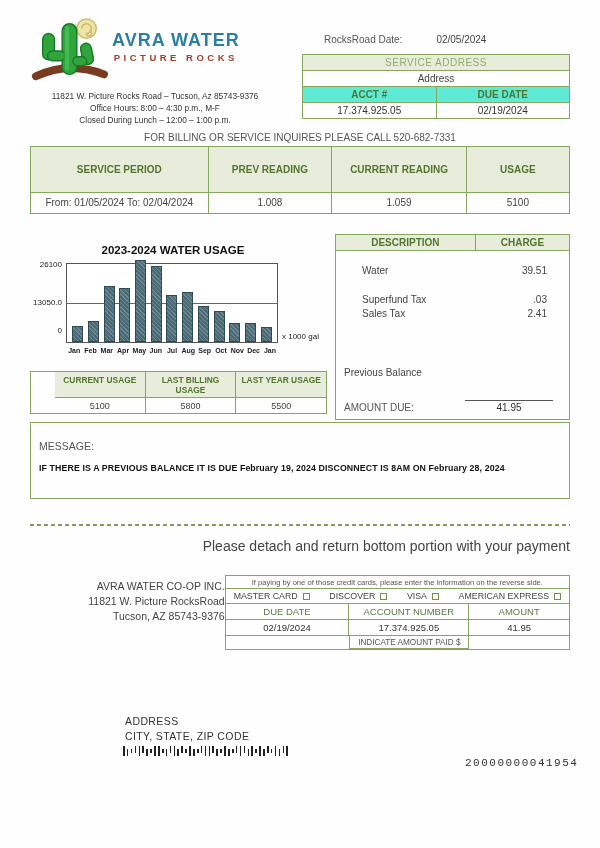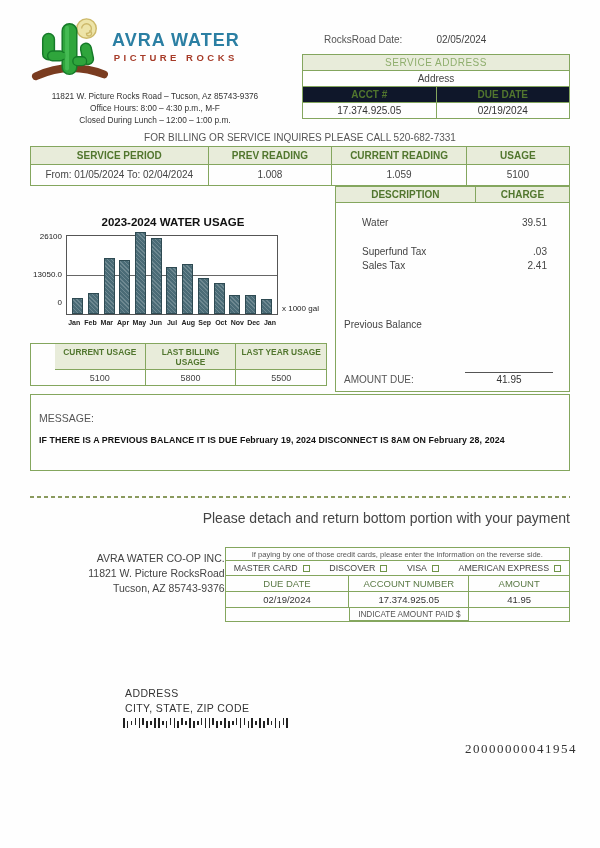--- a/index.html
+++ b/index.html
@@ -17,29 +17,29 @@
   .brand-sub { font-size:9.5px; font-weight:bold; color:#a63b28; letter-spacing:3.5px; margin-top:1px; text-align:center; }
   .office-lines { font-size:8.3px; color:#333; text-align:center; line-height:1.45; margin-top:2px; width:250px; }
 
   .stmt-col { width:268px; margin-top:20px; }
   .stmt-row { display:flex; font-size:10px; color:#555; padding-left:22px; }
   .stmt-row .val { margin-left:34px; color:#444; }
   .svc-table { margin-top:9px; border:1px solid #84a65e; font-size:10px; }
   .svc-title { background:#e8ecda; color:#8fae6d; text-align:center; padding:2px 0; border-bottom:1px solid #84a65e; letter-spacing:.5px; }
   .svc-addr { background:#fff; color:#444; text-align:center; padding:2px 0; border-bottom:1px solid #84a65e; }
   .svc-heads, .svc-vals { display:flex; }
-  .svc-heads > div { flex:1; background:#0f172a; color:#51762e; font-weight:bold; text-align:center; padding:2px 0; border-bottom:1px solid #84a65e; }
+  .svc-heads > div { flex:1; background:#5eead4; color:#51762e; font-weight:bold; text-align:center; padding:2px 0; border-bottom:1px solid #84a65e; }
   .svc-heads > div:first-child, .svc-vals > div:first-child { border-right:1px solid #84a65e; }
   .svc-vals > div { flex:1; text-align:center; padding:2px 0; color:#333; }
 
   
   .billing-notice { text-align:center; font-size:10px; color:#555; margin-top:6px; }
   .reading-table { margin-top:3px; border:1px solid #84a65e; }
   .r-heads, .r-vals { display:flex; }
-  .r-heads > div { background:#e8ecda; color:#51762e; font-weight:bold; font-size:10px; text-align:center; padding:3px 0; border-right:1px solid #84a65e; }
+  .r-heads > div { background:#e8ecda; color:#51762e; font-weight:bold; font-size:10px; text-align:center; padding:17px 0; border-right:1px solid #84a65e; }
   .r-vals > div { font-size:10px; color:#444; text-align:center; padding:4px 0 5px; border-right:1px solid #84a65e; border-top:1px solid #84a65e; }
   .r-heads > div:last-child, .r-vals > div:last-child { border-right:none; }
   .c1{width:33%;} .c2{width:23%;} .c3{width:25%;} .c4{width:19%;}
 
   
   .main-flex { display:flex; height:206px; }
   .left-col { width:305px; padding-right:8px; }
   .chart-wrap { margin-top:30px; }
   .chart-title { text-align:center; font-size:11.5px; font-weight:bold; color:#111; width:262px; margin-left:12px; }
   .plot-row { display:flex; margin-top:7px; }
@@ -54,21 +54,21 @@
   .unit-label { font-size:8px; color:#222; align-self:flex-end; margin-left:4px; padding-bottom:2px; white-space:nowrap; }
   .xlabels { display:flex; margin-left:36px; width:212px; margin-top:4px; }
   .xlabels span { flex:1; text-align:center; font-size:7px; font-weight:bold; color:#222; white-space:nowrap; }
 
   .usage-table { margin-top:17px; border:1px solid #84a65e; width:297px; }
   .u-heads, .u-vals { display:flex;margin-left:24px; }
   .u-heads > div { flex:1; background:#e8ecda; color:#51762e; font-weight:bold; font-size:8.4px; text-align:center; padding:2.5px 0; border-right:1px solid #84a65e; }
   .u-vals > div { flex:1; font-size:9px; color:#444; text-align:center; padding:2.5px 0; border-right:1px solid #84a65e; border-top:1px solid #84a65e; }
   .u-heads > div:last-child, .u-vals > div:last-child { border-right:none; }
 
-  .charges-box { width:235px; border:1px solid #84a65e; display:flex; flex-direction:column; }
+  .charges-box { width:235px; border:1px solid #84a65e; display:flex; flex-direction:column;margin-top:20px; }
   .ch-heads { display:flex; border-bottom:1px solid #84a65e; }
   .ch-heads > div { background:#e8ecda; color:#51762e; font-weight:bold; font-size:10px; text-align:center; padding:2px 0; }
   .ch-heads > div:first-child { width:60%; border-right:1px solid #84a65e; }
   .ch-heads > div:last-child { width:40%; }
   .charge-row { display:flex; justify-content:space-between; font-size:10px; color:#444; padding:0 22px 0 26px; }
   .charge-row.first { margin-top:14px; margin-bottom:18px; }
   .charge-row.rest { margin-top:3px; }
   .prev-balance { font-size:10px; color:#444; padding-left:8px; margin-top:48px; }
   .amount-row { margin-top:auto; display:flex; justify-content:space-between; align-items:flex-end; padding:0 16px 6px 8px; }
   .amount-label { font-size:10px; color:#555; }
@@ -99,21 +99,21 @@
   .s1{width:36%;} .s2{width:35%;} .s3{width:29%;}
   .cc-indicate { margin-left:36%; width:35%; border-left:1px solid #84a65e; border-right:1px solid #84a65e; border-bottom:1px solid #84a65e; text-align:center; font-size:8.2px; color:#555; padding:1.5px 0; }
 
   
   .recipient { margin-top:64px; margin-left:95px; font-size:10.5px; color:#333; line-height:1.42; letter-spacing:.4px; }
   .barcode { margin-left:93px; margin-top:2px; height:11px; display:flex; align-items:flex-start; }
   .barcode i { display:block; width:1.6px; margin-right:2.3px; background:#222; }
   .bF { height:10px; margin-top:0; } .bA { height:7px; margin-top:0; }
   .bD { height:7px; margin-top:3px; } .bT { height:4px; margin-top:3px; }
 
-  .scanline { margin-top:12px; margin-left:435px; font-family:Liberation Serif, serif; font-size:13px; color:#333; letter-spacing:1.5px; }
+  .scanline { margin-left:435px; font-family:Liberation Mono, monospace; font-size:11px; color:#333; letter-spacing:1.5px; }
 </style>
 </head>
 <body>
 
 <div class="page">
 
   <div class="header">
     <div class="brand-col">
       <div class="logo-row">
         <svg class="logo-svg" viewBox="0 0 80 76">

